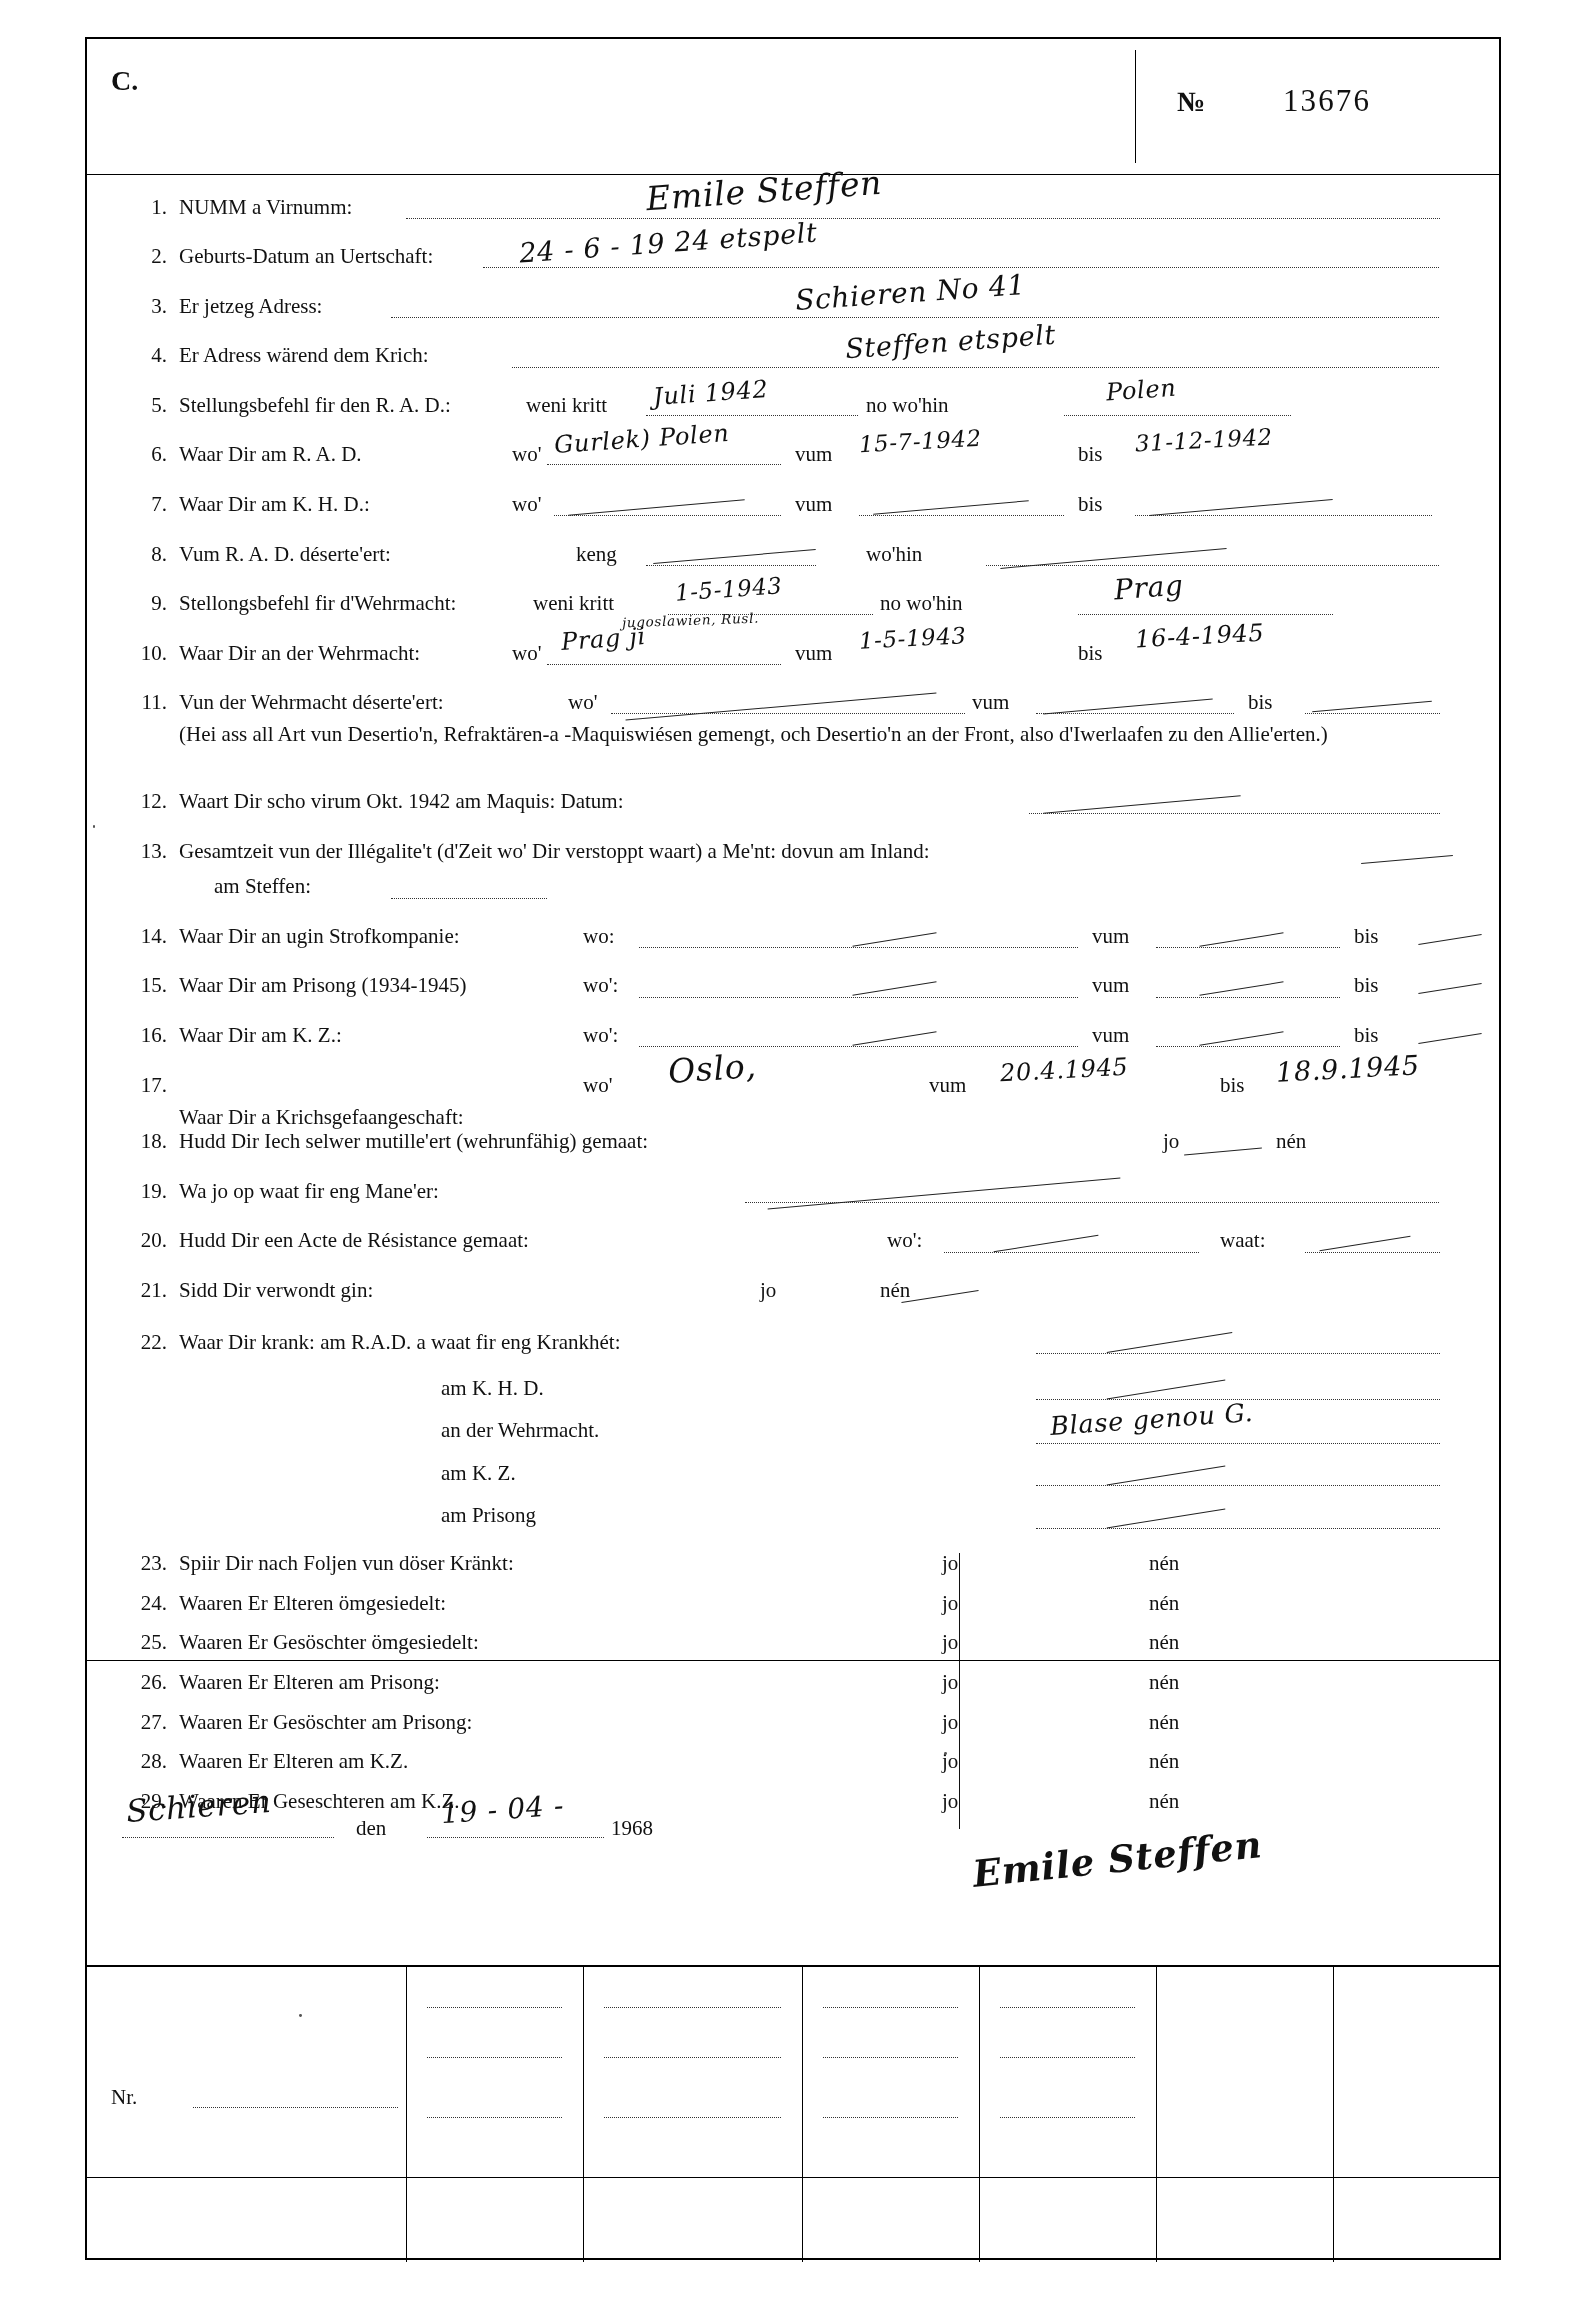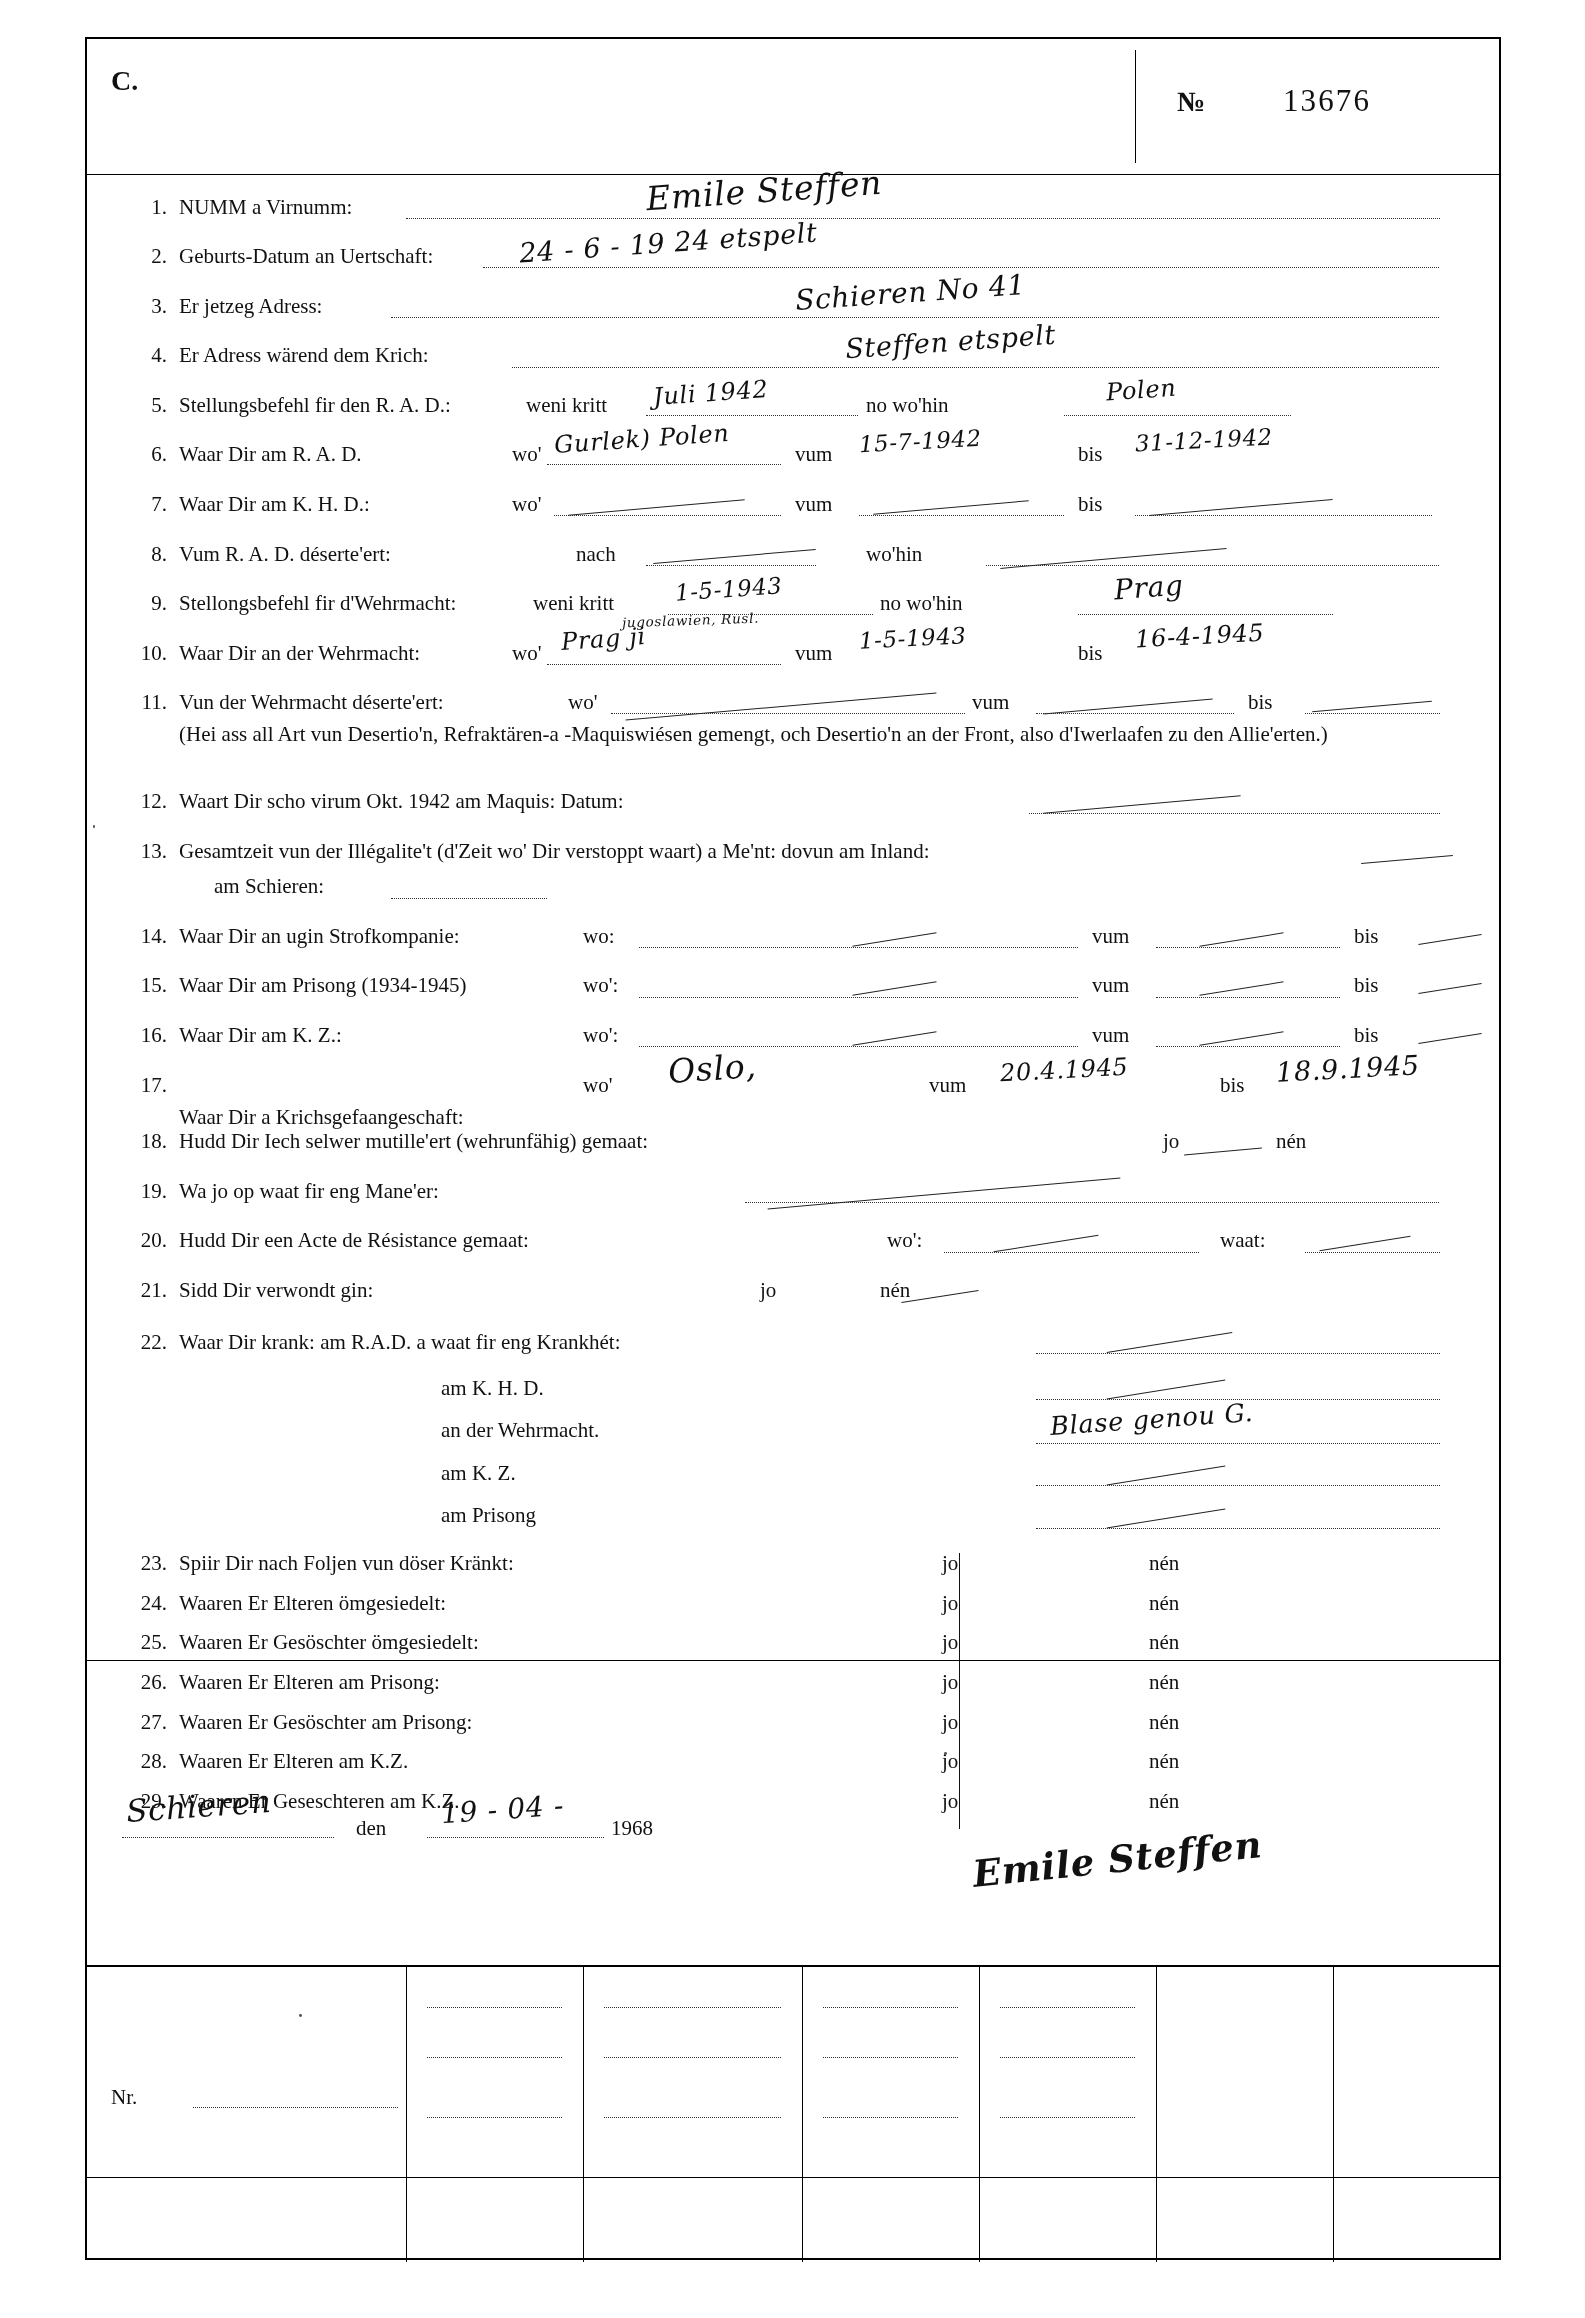--- a/index.html
+++ b/index.html
@@ -131,21 +131,21 @@
         <span class="dots" style="left:772px;top:341px;width:205px;"></span>
         <span class="strike flat" style="left:786px;top:333px;width:156px;"></span>
         <span class="lbl" style="left:991px;top:320px;">bis</span>
         <span class="dots" style="left:1048px;top:341px;width:297px;"></span>
         <span class="strike flat" style="left:1062px;top:333px;width:184px;"></span>
       </div>
 
       <div class="row">
         <span class="num" style="left:42px;top:370px;">8.</span>
         <span class="lbl" style="left:92px;top:370px;">Vum R. A. D. déserte'ert:</span>
-        <span class="lbl" style="left:489px;top:370px;">nach</span>
+        <span class="lbl" style="left:489px;top:370px;">keng</span>
         <span class="dots" style="left:559px;top:391px;width:170px;"></span>
         <span class="strike flat" style="left:566px;top:382px;width:163px;"></span>
         <span class="lbl" style="left:779px;top:370px;">wo'hin</span>
         <span class="dots" style="left:899px;top:391px;width:453px;"></span>
         <span class="strike flat" style="left:913px;top:384px;width:227px;"></span>
       </div>
 
       <div class="row">
         <span class="num" style="left:42px;top:419px;">9.</span>
         <span class="lbl" style="left:92px;top:419px;">Stellongsbefehl fir d'Wehrmacht:</span>
@@ -189,21 +189,21 @@
         <span class="num" style="left:42px;top:617px;">12.</span>
         <span class="lbl" style="left:92px;top:617px;">Waart Dir scho virum Okt. 1942 am Maquis: Datum:</span>
         <span class="dots" style="left:942px;top:639px;width:411px;"></span>
         <span class="strike flat" style="left:956px;top:630px;width:198px;"></span>
       </div>
 
       <div class="row">
         <span class="num" style="left:42px;top:667px;">13.</span>
         <span class="lbl" style="left:92px;top:667px;">Gesamtzeit vun der Illégalite't (d'Zeit wo' Dir verstoppt waart) a Me'nt: dovun am Inland:</span>
         <span class="strike flat" style="left:1274px;top:685px;width:92px;"></span>
-        <span class="lbl" style="left:127px;top:702px;">am Schieren:</span>
+        <span class="lbl" style="left:127px;top:702px;">am Steffen:</span>
         <span class="dots" style="left:304px;top:724px;width:156px;"></span>
       </div>
 
       <div class="row">
         <span class="num" style="left:42px;top:752px;">14.</span>
         <span class="lbl" style="left:92px;top:752px;">Waar Dir an ugin Strofkompanie:</span>
         <span class="lbl" style="left:496px;top:752px;">wo:</span>
         <span class="dots" style="left:552px;top:773px;width:439px;"></span>
         <span class="strike" style="left:765px;top:765px;width:85px;"></span>
         <span class="lbl" style="left:1005px;top:752px;">vum</span>

